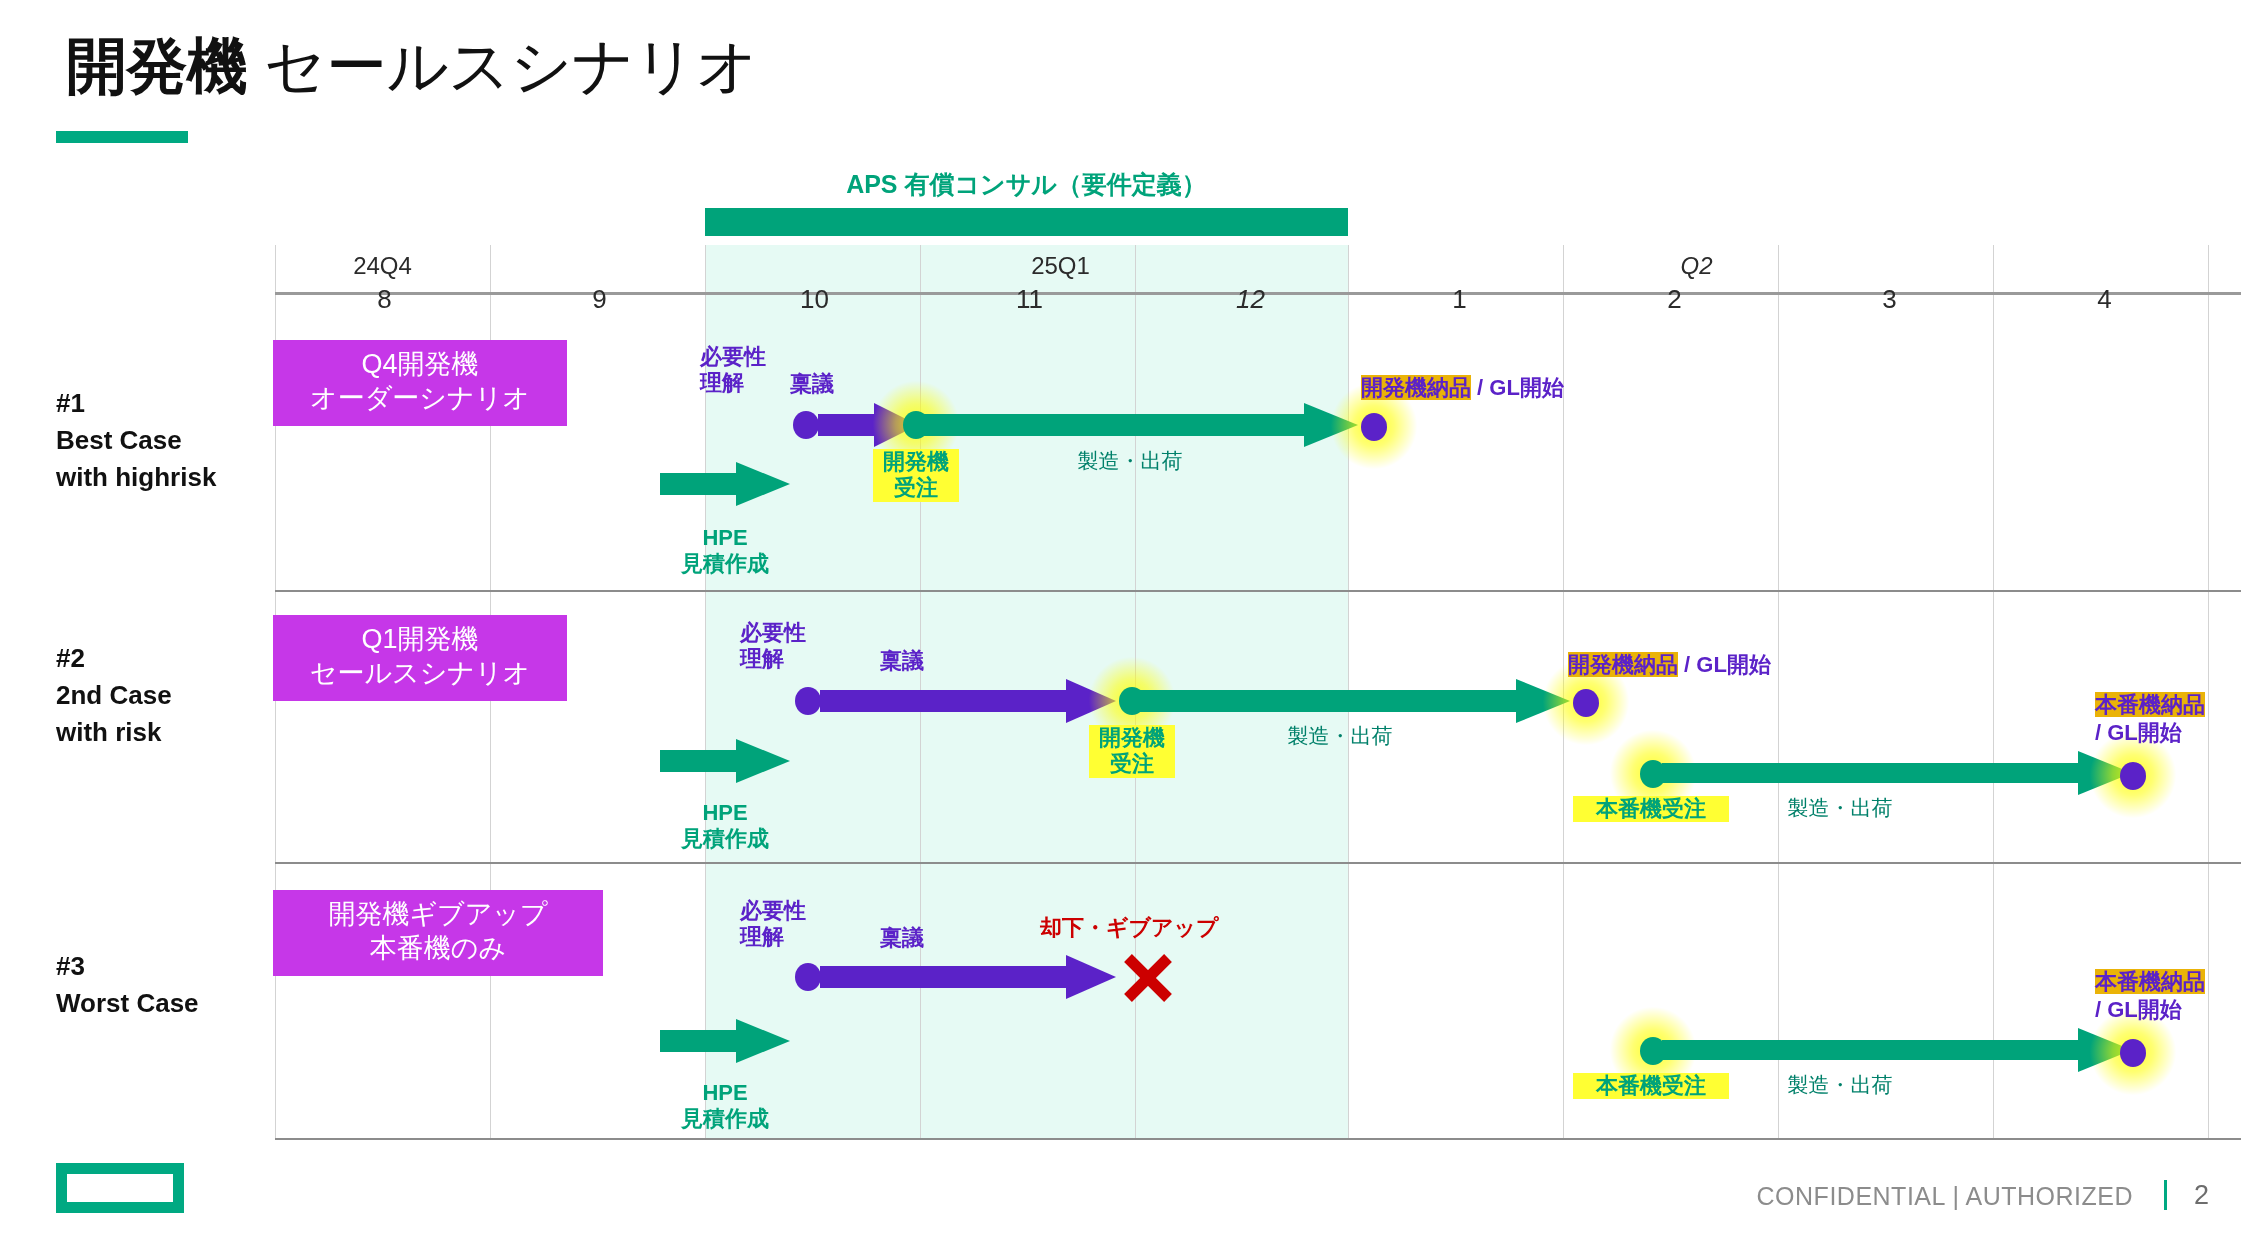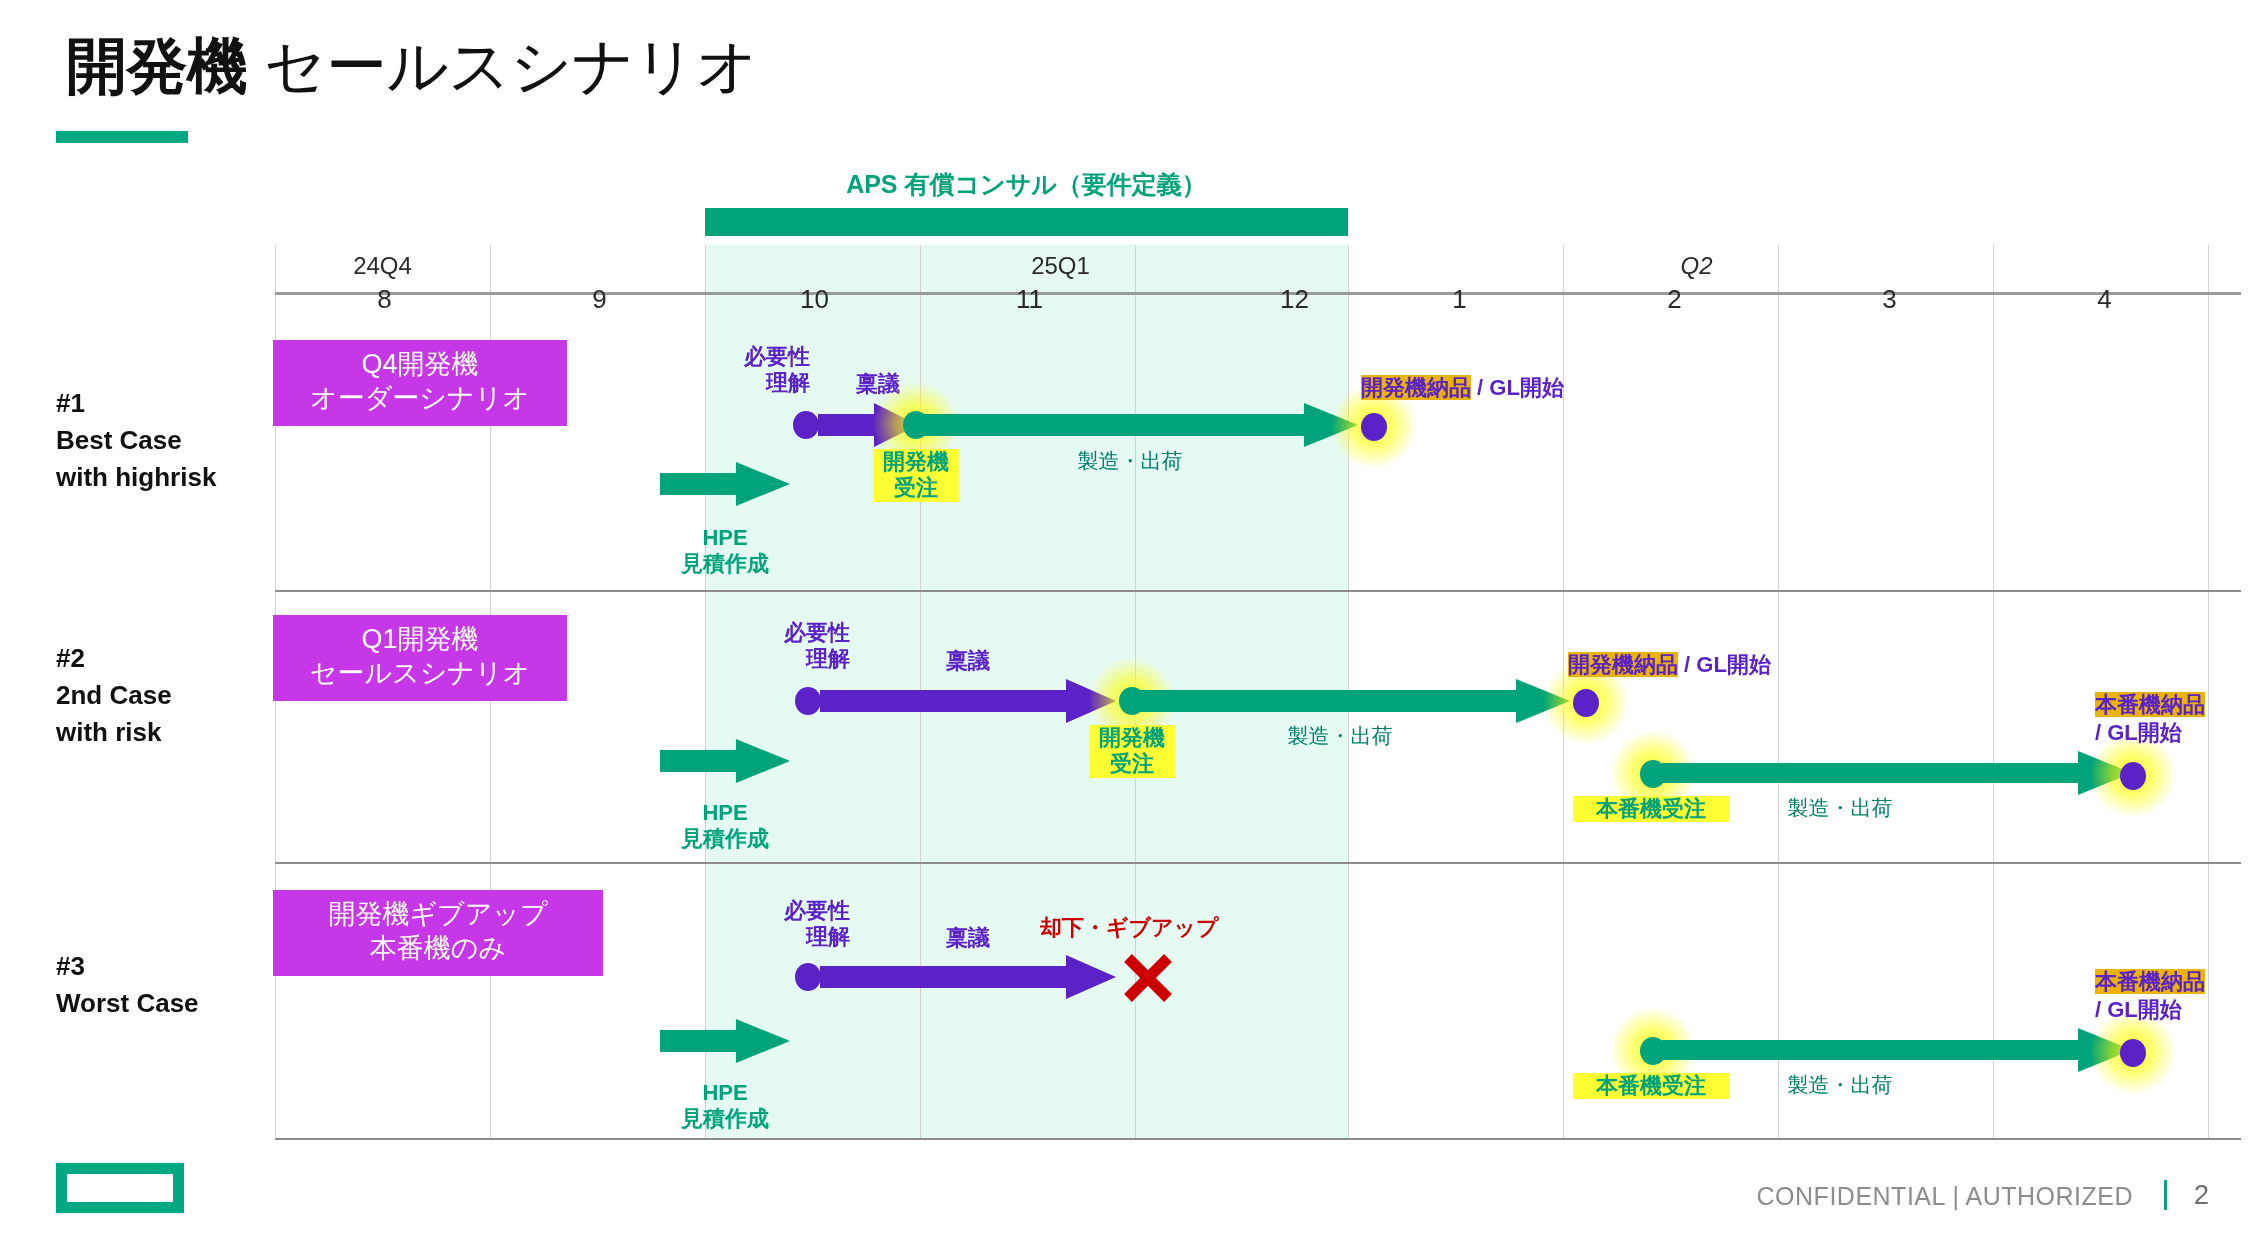--- a/index.html
+++ b/index.html
@@ -73,21 +73,21 @@
   .chip{
     position:absolute;
     background:#C637E8;color:#ffffff;
     font-size:27px;line-height:1.25;text-align:center;
     padding:8px 0 10px 0;
     white-space:pre-line;
   }
 
   
   .lab{position:absolute;white-space:pre-line;line-height:1.2;}
-  .lab-purple{color:#5B22C8;font-weight:700;font-size:22px;text-align:right;}
+  .lab-purple{color:#5B22C8;font-weight:700;font-size:22px;text-align:left;}
   .lab-purple-n{color:#5B22C8;font-weight:700;font-size:22px;}
   .lab-teal{color:#00A37A;font-weight:700;font-size:22px;text-align:center;}
   .lab-teal-s{color:#00806A;font-weight:400;font-size:21px;text-align:center;}
   .lab-red{color:#CC0000;font-weight:700;font-size:22px;}
   .hl-teal-on-y{background:#FFFF33;color:#00A37A;font-weight:700;}
   .hl-purple-on-y{background:#eab308;color:#5B22C8;font-weight:700;}
 
   
   .dot{
     position:absolute;width:26px;height:28px;border-radius:50%;
@@ -152,21 +152,21 @@
   <div class="row-line" style="top:1138px;"></div>
 
   <div class="qlabel" style="left:260px;">24Q4</div>
   <div class="qlabel" style="left:938px;">25Q1</div>
   <div class="qlabel" style="left:1574px;font-style:italic;">Q2</div>
 
   <div class="mlabel" style="left:262px;">8</div>
   <div class="mlabel" style="left:477px;">9</div>
   <div class="mlabel" style="left:692px;">10</div>
   <div class="mlabel" style="left:907px;">11</div>
-  <div class="mlabel" style="left:1172px;">12</div>
+  <div class="mlabel" style="left:1128px;font-style:italic;">12</div>
   <div class="mlabel" style="left:1337px;">1</div>
   <div class="mlabel" style="left:1552px;">2</div>
   <div class="mlabel" style="left:1767px;">3</div>
   <div class="mlabel" style="left:1982px;">4</div>
 
   <div class="rowcap" style="top:385px;white-space:pre-line;">#1
 Best Case
 with highrisk</div>
   <div class="chip" style="left:273px;top:340px;width:294px;">Q4開発機
 オーダーシナリオ</div>

